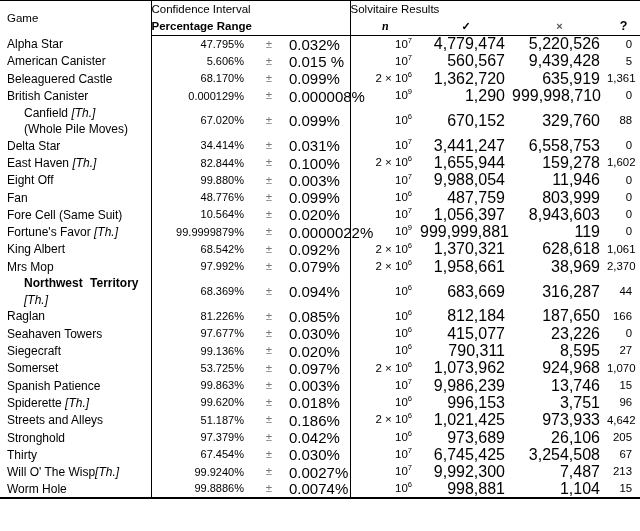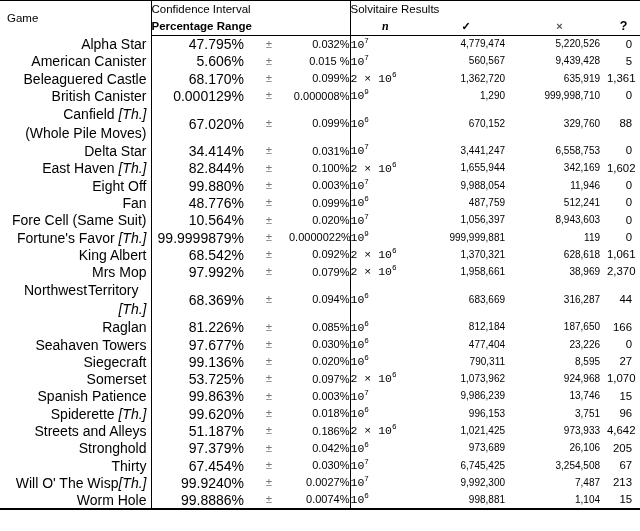--- a/index.html
+++ b/index.html
@@ -77,62 +77,64 @@
   .sym-cross {
     font-size: 11px;
     color: #555;
   }
   .sym-q { font-size: 12.5px; }
 
   
   .r { height: 17.3px; }
 
   .game-cell {
-    text-align: right;
+    text-align: left;
     padding-left: 7px;
     padding-right: 4px;
-    font-size: 14px;
+    font-size: 12px;
   }
   .game-cell .th { font-style: italic; }
 
   .game-justify {
     display: flex;
     justify-content: space-between;
     padding-right: 8px;
+    font-weight: bold;
   }
 
   .ci1 {
     text-align: right;
     padding-right: 5px;
-    font-size: 14px;
+    font-size: 11px;
   }
   .pm {
     text-align: center;
     color: #777;
     font-size: 11.5px;
   }
   .ci2 {
+    text-align: left;
+    padding-left: 0px;
+    font-size: 15px;
+  }
+  .ncell {
     text-align: right;
-    padding-left: 0px;
-    font-size: 11px;
-  }
-  .ncell {
     padding-right: 8px;
-    font-family: Liberation Mono, monospace;
+    font-family: Liberation Sans, sans-serif;
     font-size: 11.5px;
   }
   .ncell sup {
     font-size: 7.6px;
     vertical-align: super;
     line-height: 0;
   }
   .numcell {
     text-align: right;
     padding-right: 7px;
-    font-size: 10px;
+    font-size: 16px;
   }
   .unkcell {
     text-align: right;
     padding-right: 8px;
     font-size: 11.4px;
   }
 
   .two-line .game-cell { line-height: 1.35; padding-left: 24px; }
 </style>
 </head>
@@ -252,21 +254,21 @@
         </tr>
         <tr class="r">
           <td class="game-cell vr-right">
             <div><span>East Haven </span><span class="th">[Th.]</span></div>
           </td>
           <td class="ci1">82.844%</td>
           <td class="pm">±</td>
           <td class="ci2 vr-right">0.100%</td>
           <td class="ncell"><span>2 × </span><span>10</span><sup>6</sup></td>
           <td class="numcell">1,655,944</td>
-          <td class="numcell">342,169</td>
+          <td class="numcell">159,278</td>
           <td class="unkcell">1,602</td>
         </tr>
         <tr class="r">
           <td class="game-cell vr-right">
             <div><span>Eight Off</span></div>
           </td>
           <td class="ci1">99.880%</td>
           <td class="pm">±</td>
           <td class="ci2 vr-right">0.003%</td>
           <td class="ncell"><span>10</span><sup>7</sup></td>
@@ -276,21 +278,21 @@
         </tr>
         <tr class="r">
           <td class="game-cell vr-right">
             <div><span>Fan</span></div>
           </td>
           <td class="ci1">48.776%</td>
           <td class="pm">±</td>
           <td class="ci2 vr-right">0.099%</td>
           <td class="ncell"><span>10</span><sup>6</sup></td>
           <td class="numcell">487,759</td>
-          <td class="numcell">512,241</td>
+          <td class="numcell">803,999</td>
           <td class="unkcell">0</td>
         </tr>
         <tr class="r">
           <td class="game-cell vr-right">
             <div><span>Fore Cell (Same Suit)</span></div>
           </td>
           <td class="ci1">10.564%</td>
           <td class="pm">±</td>
           <td class="ci2 vr-right">0.020%</td>
           <td class="ncell"><span>10</span><sup>7</sup></td>
@@ -363,21 +365,21 @@
           <td class="unkcell">166</td>
         </tr>
         <tr class="r">
           <td class="game-cell vr-right">
             <div><span>Seahaven Towers</span></div>
           </td>
           <td class="ci1">97.677%</td>
           <td class="pm">±</td>
           <td class="ci2 vr-right">0.030%</td>
           <td class="ncell"><span>10</span><sup>6</sup></td>
-          <td class="numcell">477,404</td>
+          <td class="numcell">415,077</td>
           <td class="numcell">23,226</td>
           <td class="unkcell">0</td>
         </tr>
         <tr class="r">
           <td class="game-cell vr-right">
             <div><span>Siegecraft</span></div>
           </td>
           <td class="ci1">99.136%</td>
           <td class="pm">±</td>
           <td class="ci2 vr-right">0.020%</td>

